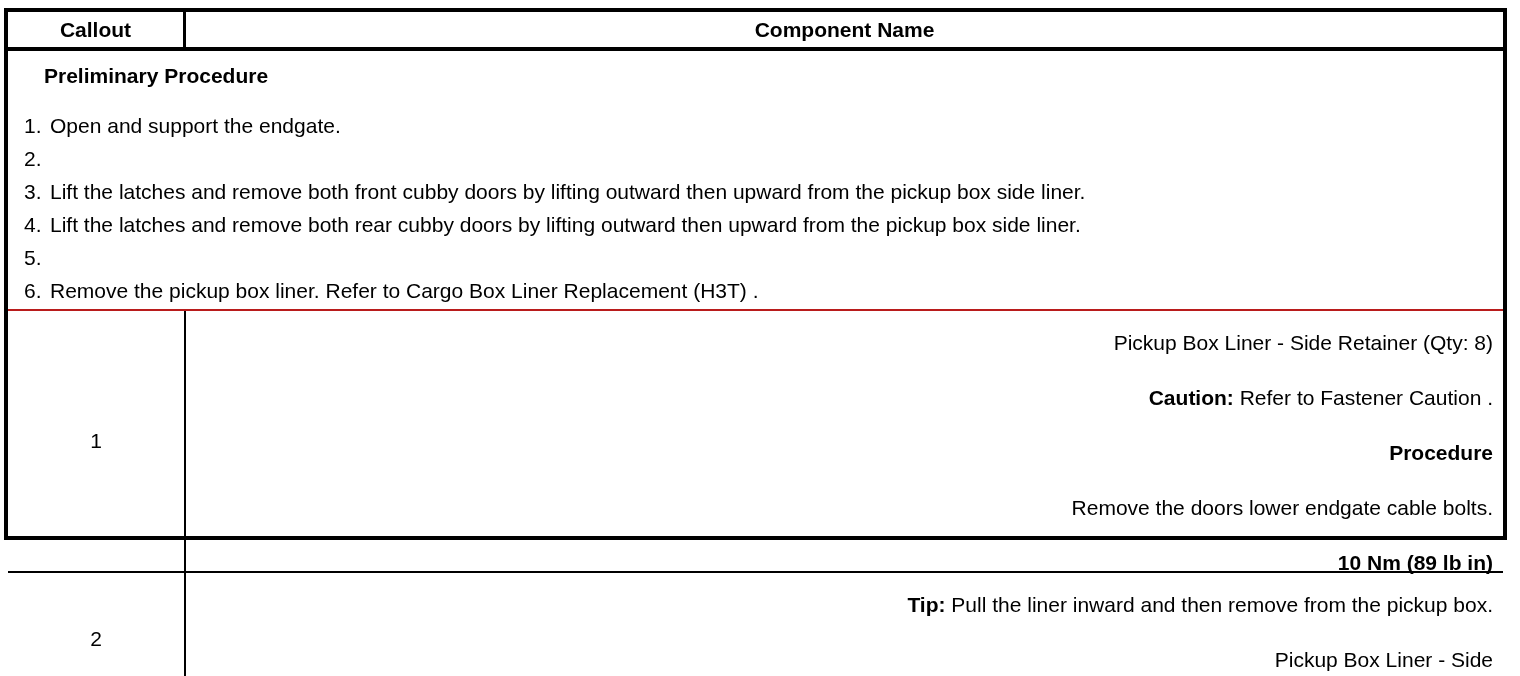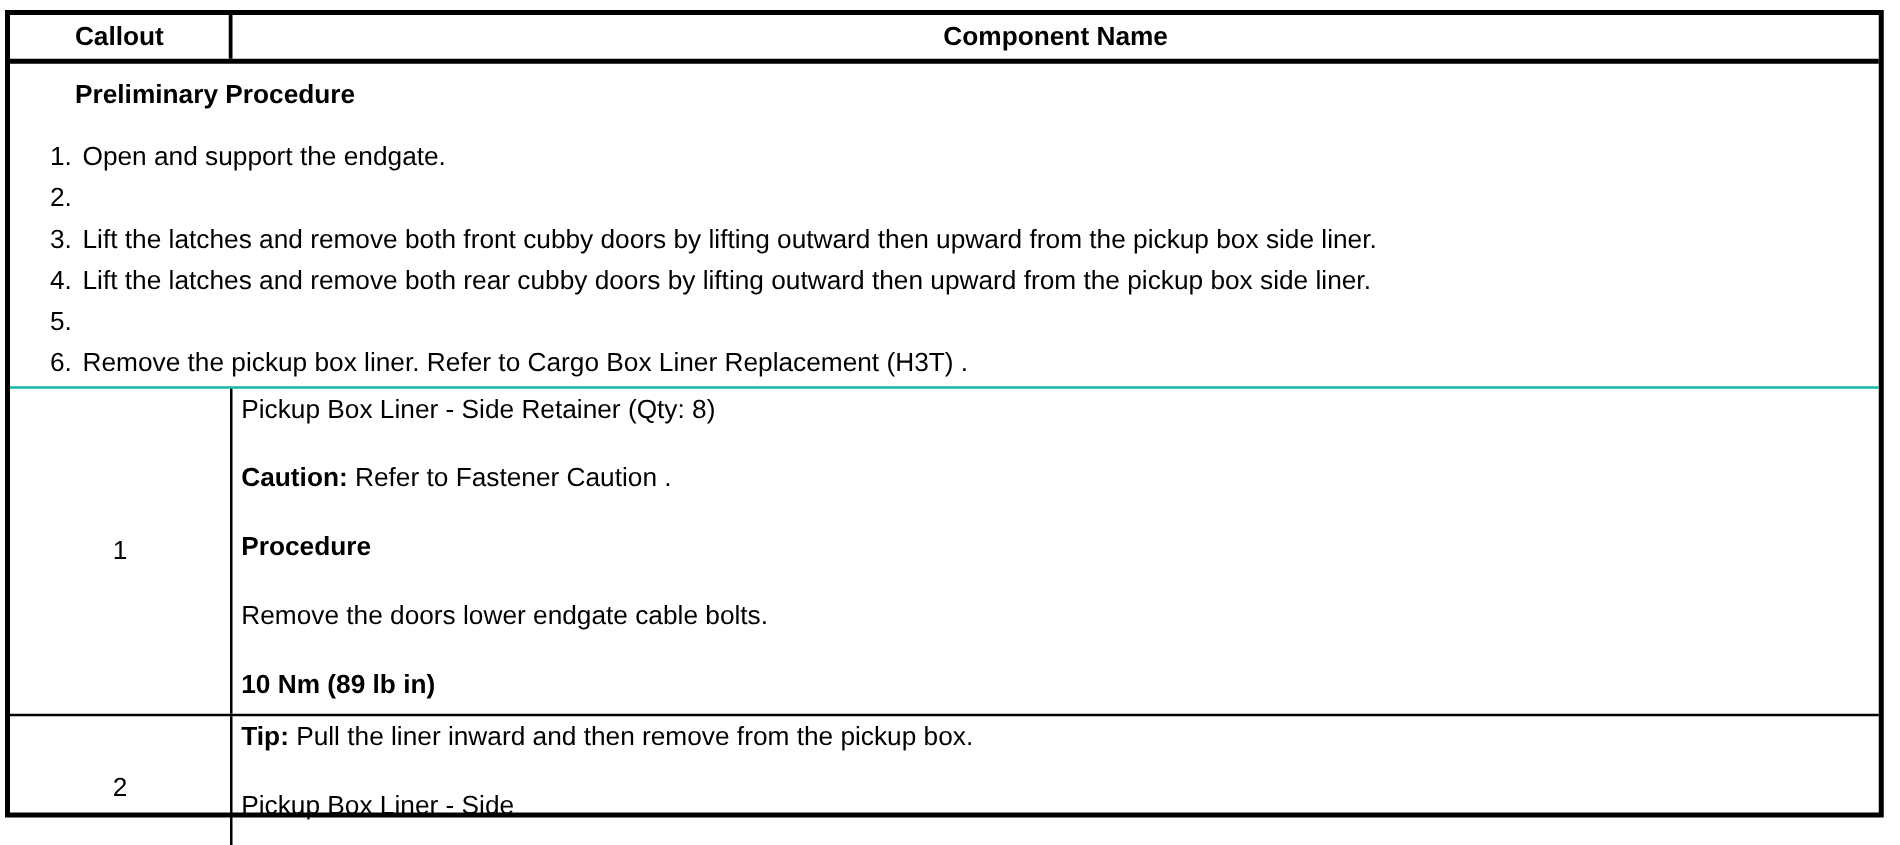--- a/index.html
+++ b/index.html
@@ -6,21 +6,21 @@
   html, body {
     width: 1520px; height: 676px;
     background: #ffffff;
     overflow: hidden;
     font-family: "Liberation Sans", sans-serif;
     color: #000000;
   }
   .doc-table {
     position: absolute;
     left: 4px; top: 8px;
-    width: 1503px; height: 646px;
+    width: 1503px; height: 532px;
     border: 4px solid #000000;
     background: #ffffff;
     display: flex;
     flex-direction: column;
     font-size: 21px;
   }
   
   .header-row {
     flex: 0 0 auto;
     height: 39px;
@@ -40,22 +40,22 @@
     flex: 1;
     display: flex;
     align-items: center;
     justify-content: center;
     font-weight: bold;
   }
   
   .prelim-row {
     flex: 0 0 auto;
     height: 260px;
-    border-bottom: 2px solid #14b8a6;
-    padding: 12px 12px 0 32px;
+    border-bottom: 2px solid #b91c1c;
+    padding: 12px 12px 0 16px;
   }
   .prelim-title {
     font-weight: bold;
     margin-left: 20px;
     line-height: 26px;
   }
   .prelim-steps {
     margin-top: 20px;
   }
   .step {
@@ -80,21 +80,22 @@
   .callout-cell {
     flex: 0 0 auto;
     width: 178px;
     border-right: 2px solid #000000;
     display: flex;
     align-items: center;
     justify-content: center;
   }
   .component-cell {
     flex: 1;
-    padding: 6px 10px 0 7px;
+    padding: 21px 10px 0 7px;
+    text-align: right;
   }
   .component-cell p {
     line-height: 22px;
     margin-bottom: 33px;
     white-space: nowrap;
   }
   .bold { font-weight: bold; margin-top: 21px; }
 </style>
 </head>
 <body>

